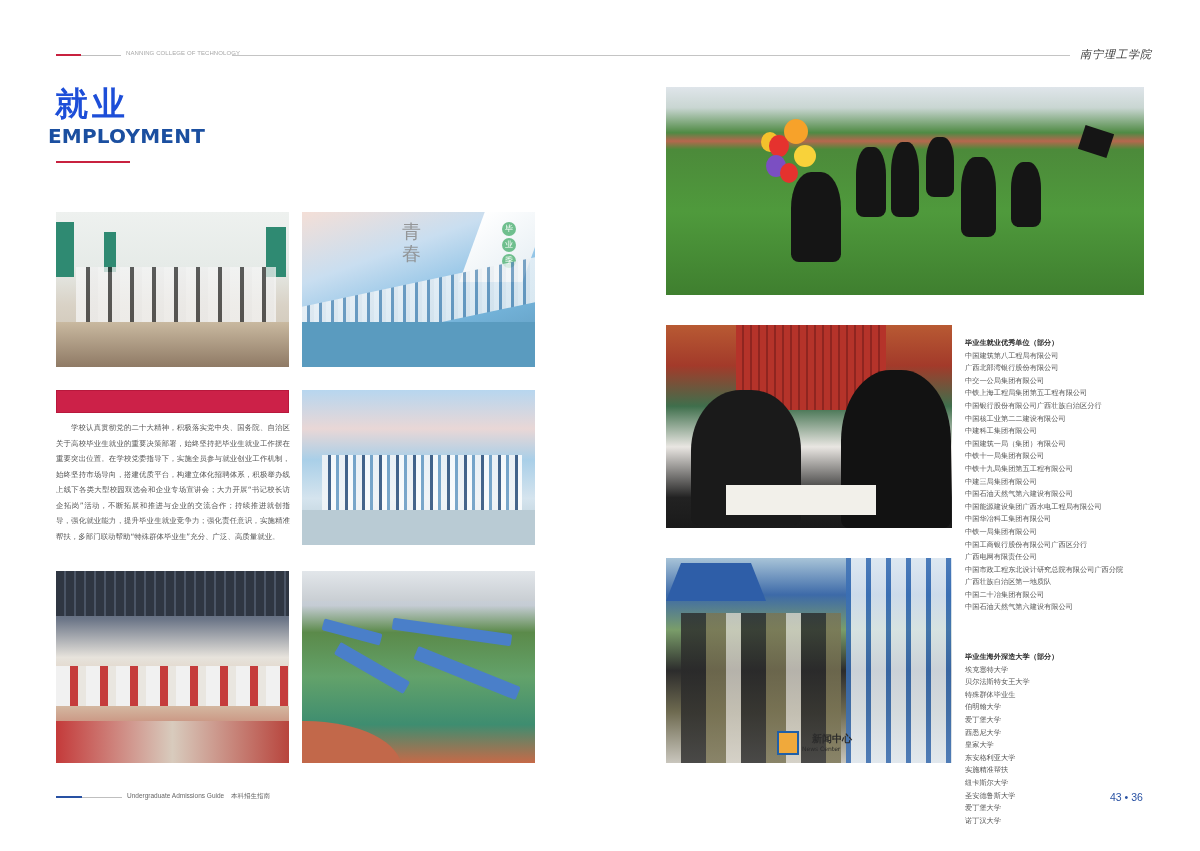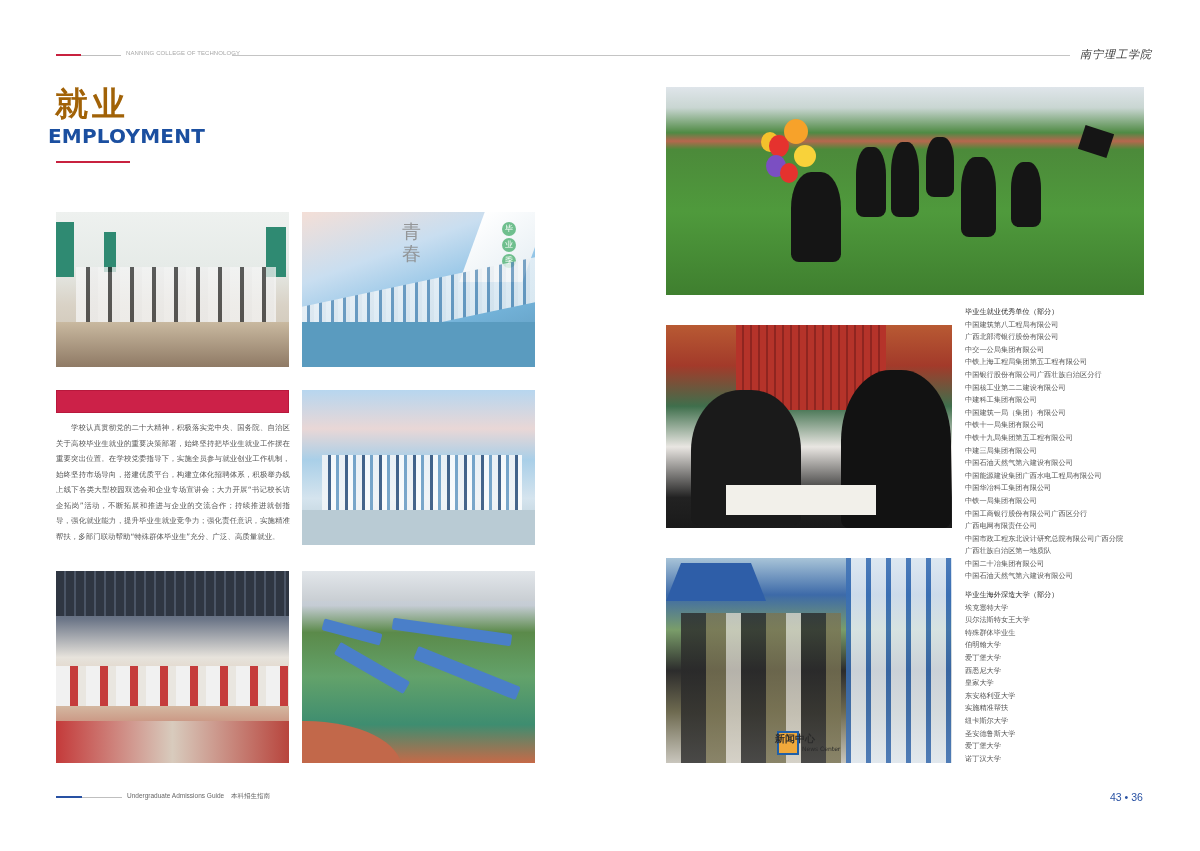--- a/index.html
+++ b/index.html
@@ -7,21 +7,21 @@
   body { position: relative; font-family: "DejaVu Sans", "Liberation Sans", sans-serif; color: #444; }
 
   
   .hdr-red { position: absolute; left: 56px; top: 54px; width: 25px; height: 2px; background: #c8213f; }
   .hdr-grey1 { position: absolute; left: 81px; top: 55px; width: 40px; height: 1px; background: #bfbfbf; }
   .hdr-text { position: absolute; left: 126px; top: 50px; font-family: "Liberation Sans", sans-serif; font-size: 6px; color: #a8a8a8; letter-spacing: 0.1px; }
   .hdr-grey2 { position: absolute; left: 232px; top: 55px; width: 838px; height: 1px; background: #c4c4c4; }
   .hdr-logo { position: absolute; left: 1080px; top: 47px; font-family: "DejaVu Serif", serif; font-size: 11px; font-style: italic; color: #333; letter-spacing: 1px; text-align: center; }
 
   
-  .title-cn { position: absolute; left: 55px; top: 86px; font-family: "DejaVu Sans", sans-serif; font-weight: bold; font-size: 33px; color: #a16207; letter-spacing: 4px; line-height: 36px; }
+  .title-cn { position: absolute; left: 55px; top: 86px; font-family: "DejaVu Sans", sans-serif; font-weight: bold; font-size: 33px; color: #1d4ed8; letter-spacing: 4px; line-height: 36px; }
   .title-en { position: absolute; left: 48px; top: 124px; font-family: "DejaVu Sans", sans-serif; font-weight: bold; font-size: 20px; color: #1b4fa0; letter-spacing: 0.2px; line-height: 24px; }
   .title-line { position: absolute; left: 56px; top: 161px; width: 74px; height: 2px; background: #c8213f; }
 
   
   .photo { position: absolute; overflow: hidden; }
   .photo .layer { position: absolute; }
 
   #p-classroom { left: 56px; top: 212px; width: 233px; height: 155px;
     background: linear-gradient(180deg, #eef1ef 0%, #e6ebe8 35%, #d9d2c6 60%, #c9bfae 100%); }
   #p-youth { left: 302px; top: 212px; width: 233px; height: 155px;
@@ -38,38 +38,38 @@
   #p-interview { left: 666px; top: 325px; width: 286px; height: 203px;
     background: linear-gradient(180deg, #b85a33 0%, #a33a2a 20%, #3f6f4c 40%, #e9e6e2 60%, #222 85%, #1a1a1a 100%); }
   #p-outdoor { left: 666px; top: 558px; width: 286px; height: 205px;
     background: linear-gradient(180deg, #a8c4d8 0%, #3d6aa8 18%, #7a9d6a 35%, #2c2c2c 55%, #6e6a50 75%, #c9c6bd 100%); }
 
   
   .para { position: absolute; left: 56px; top: 420px; width: 234px; font-family: "DejaVu Sans", sans-serif; font-size: 7.4px; line-height: 15.5px; color: #555; text-align: justify; text-indent: 15px; letter-spacing: 0.05px; }
 
   
   .list { position: absolute; left: 965px; top: 306px; width: 200px; font-family: "DejaVu Sans", sans-serif; font-size: 7.2px; line-height: 12.6px; color: #555; }
-  .list .list-title { font-weight: normal; color: #2b2b2b; }
+  .list .list-title { font-weight: bold; color: #2b2b2b; margin-top: 31px; }
   .list .gap { height: 6px; }
   .list div { white-space: nowrap; }
 
   
   .ftr-blue { position: absolute; left: 56px; top: 796px; width: 26px; height: 2px; background: #2851a3; }
   .ftr-grey { position: absolute; left: 82px; top: 797px; width: 40px; height: 1px; background: #bfbfbf; }
   .ftr-text { position: absolute; left: 127px; top: 792px; font-family: "Liberation Sans", sans-serif; font-size: 6.5px; color: #666; }
   .ftr-page { position: absolute; left: 1110px; top: 791px; font-family: "Liberation Sans", sans-serif; font-size: 10.5px; color: #2851a3; }
 
   
   .balloon { position: absolute; border-radius: 50%; }
   .gown { position: absolute; background: #151515; border-radius: 40% 40% 8px 8px; }
   .tent { position: absolute; background: #4a7fc9; border-radius: 2px; }
   .badge-green { position: absolute; width: 14px; height: 14px; border-radius: 50%; background: #6fbf8e; color: #fff; font-size: 8px; text-align: center; line-height: 14px; }
   .youth-txt { position: absolute; left: 100px; top: 8px; font-family: "DejaVu Serif", serif; font-size: 19px; color: #8a8a8a; line-height: 22px; width: 24px; opacity: 0.85; }
   .news-logo { position: absolute; left: 777px; top: 731px; width: 22px; height: 24px; background: #f0a93b; border: 2px solid #1f5fa8; }
-  .news-text { position: absolute; left: 775px; top: 733px; font-size: 10px; color: #2b2b2b; font-weight: bold; line-height: 11px; }
+  .news-text { position: absolute; left: 812px; top: 733px; font-size: 10px; color: #2b2b2b; font-weight: bold; line-height: 11px; }
   .news-sub { position: absolute; left: 802px; top: 745px; font-size: 6px; color: #2b2b2b; }
 </style>
 </head>
 <body>
 
 <div class="hdr-red"></div>
 <div class="hdr-grey1"></div>
 <div class="hdr-text">NANNING COLLEGE OF TECHNOLOGY</div>
 <div class="hdr-grey2"></div>
 <div class="hdr-logo">南宁理工学院</div>

